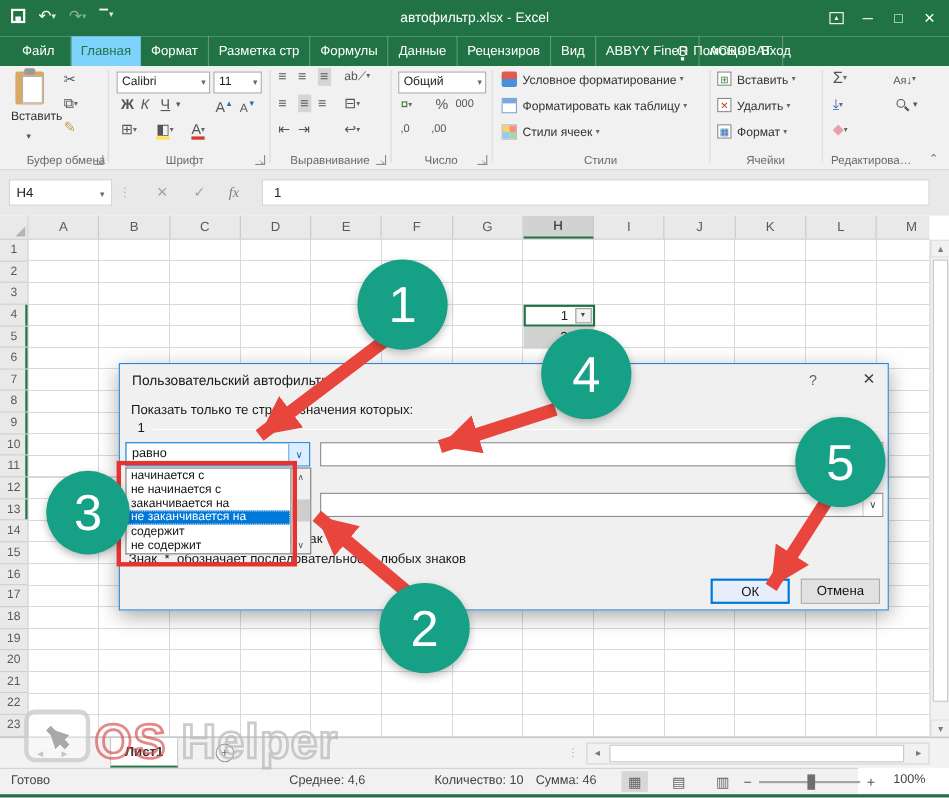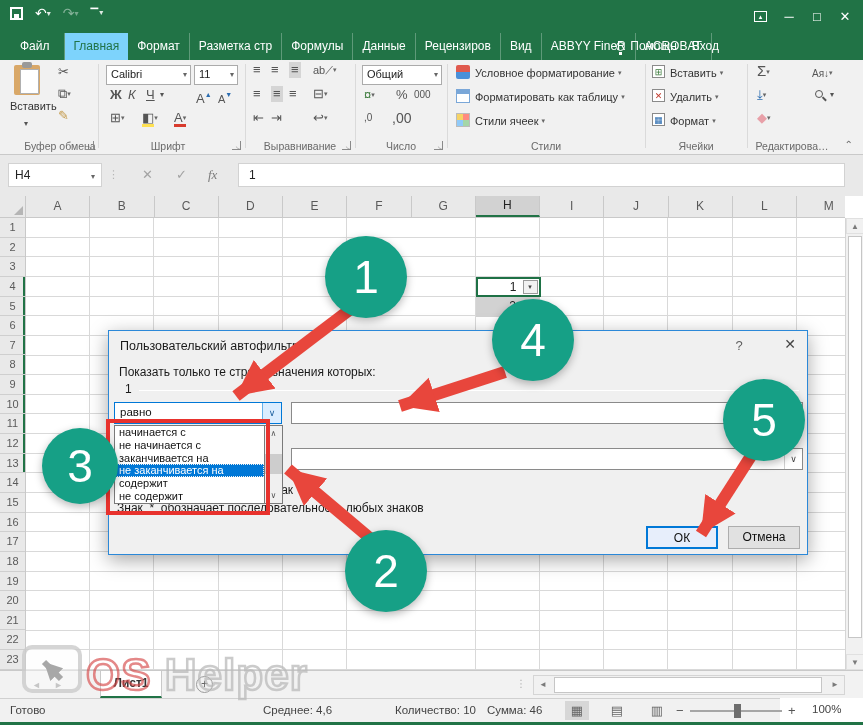--- a/index.html
+++ b/index.html
@@ -146,20 +146,21 @@
 
 <div id="app">
 
   <div id="titlebar">
     <div class="qat">
       <span class="saveicon"></span>
       <span class="qbtn">↶<span class="dd">▾</span></span>
       <span class="qbtn dim">↷<span class="dd">▾</span></span>
       <span class="qbtn customize">▔<span class="dd">▾</span></span>
     </div>
+    <div id="title">автофильтр.xlsx - Excel</div>
     <div class="winbtns">
       <span class="ribopt">▴</span>
       <span class="winbtn">─</span>
       <span class="winbtn">□</span>
       <span class="winbtn">✕</span>
     </div>
   </div>
 
   <div id="tabrow">
     <div id="tabs">
@@ -223,21 +224,21 @@
     <div class="mi" style="left:313px; top:50px;">↩<span class="dd">▾</span></div>
     <div class="rlabel" style="left:245px; width:110px;">Выравнивание</div>
     <div class="launcher" style="left:342px;"></div>
     <div class="rsep" style="left:355px;"></div>
 
     <div class="combo" style="left:362px; top:5px; width:80px; height:20px;"><span>Общий</span><span class="ca">▾</span></div>
     <div class="mi" style="left:364px; top:27px; color:#3b7a3b;"><span>¤</span><span class="dd">▾</span></div>
     <div class="mi" style="left:396px; top:27px;">%</div>
     <div class="mi" style="left:414px; top:27px; font-size:10px;">000</div>
     <div class="mi" style="left:364px; top:50px; font-size:10px;">,0</div>
-    <div class="mi" style="left:392px; top:50px; font-size:14px;">,00</div>
+    <div class="mi" style="left:392px; top:50px; font-size:10px;">,00</div>
     <div class="rlabel" style="left:355px; width:92px;">Число</div>
     <div class="launcher" style="left:434px;"></div>
     <div class="rsep" style="left:447px;"></div>
 
     <div class="icn14 ic-cond" style="left:456px; top:5px;"></div>
     <div class="rtextbtn" style="left:475px; top:7px;"><span>Условное форматирование</span> <span class="ddw">▾</span></div>
     <div class="icn14 ic-table" style="left:456px; top:29px;"></div>
     <div class="rtextbtn" style="left:475px; top:31px;"><span>Форматировать как таблицу</span> <span class="ddw">▾</span></div>
     <div class="icn14 ic-styles" style="left:456px; top:53px;"></div>
     <div class="rtextbtn" style="left:475px; top:55px;"><span>Стили ячеек</span> <span class="ddw">▾</span></div>

